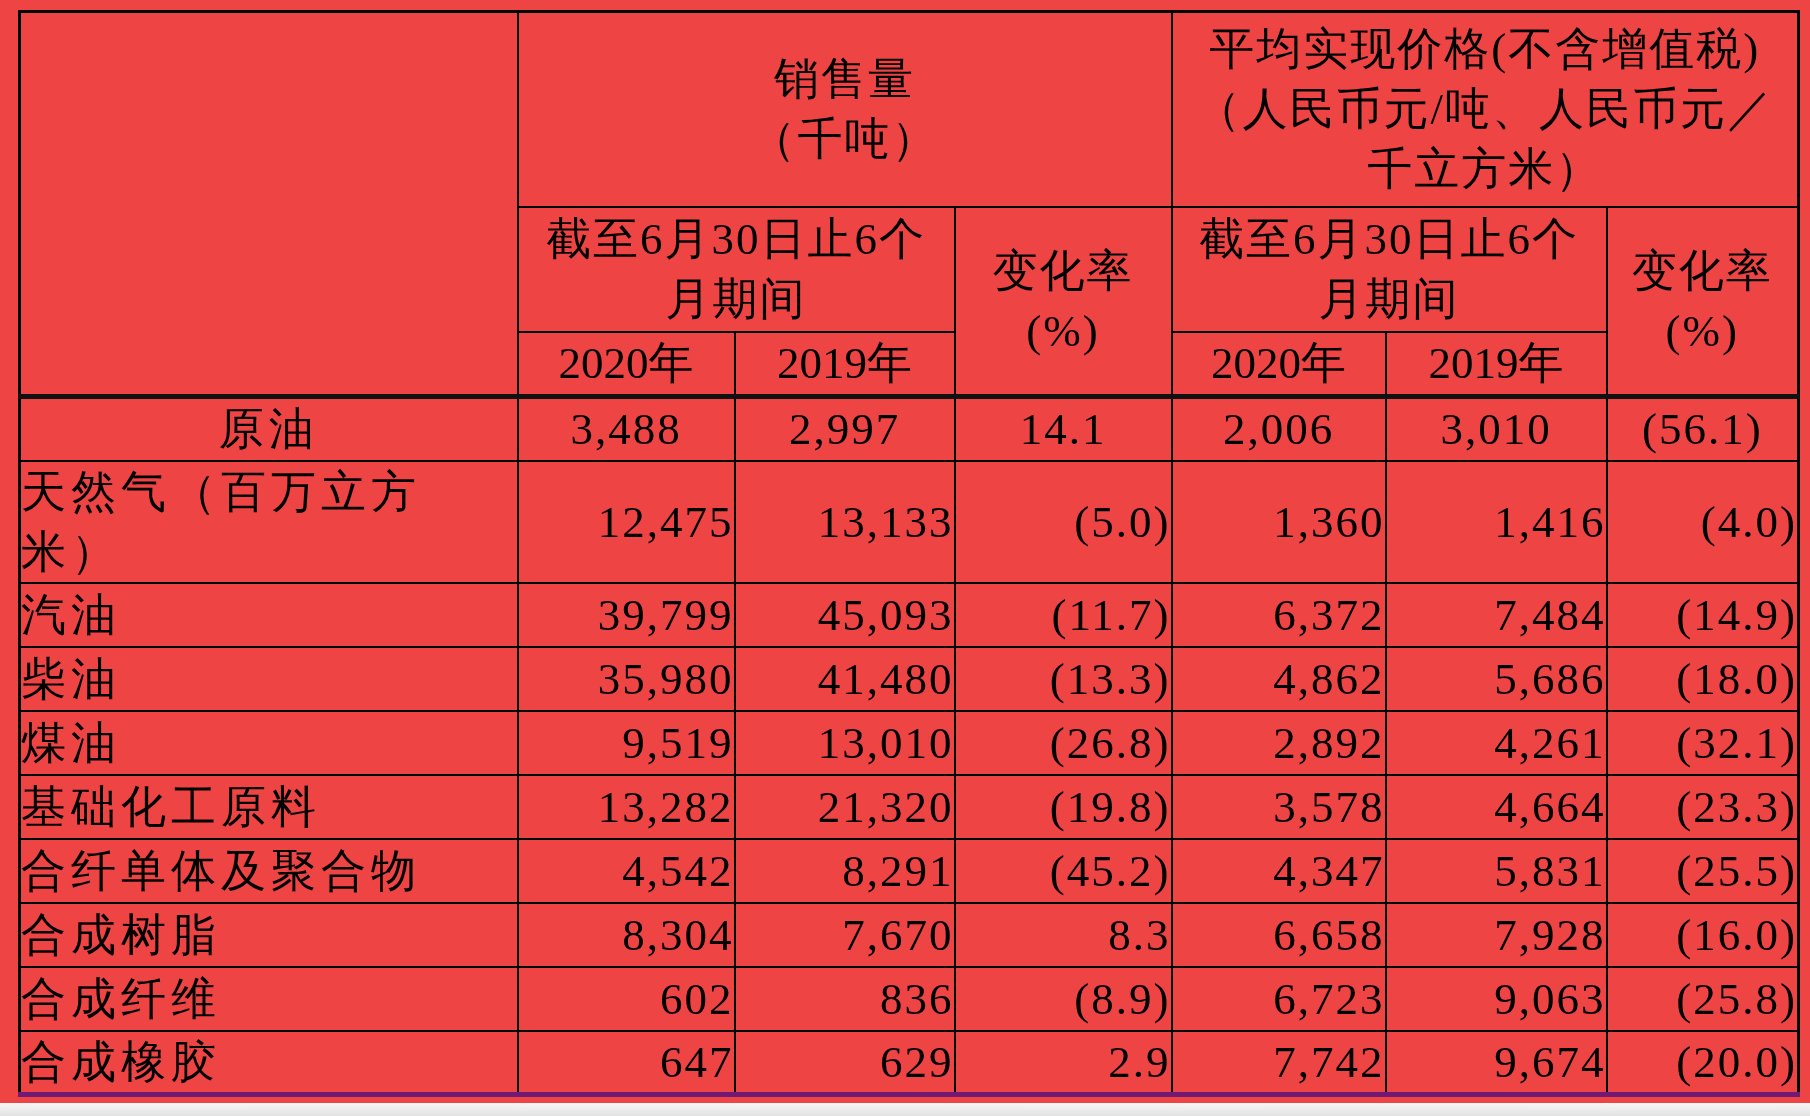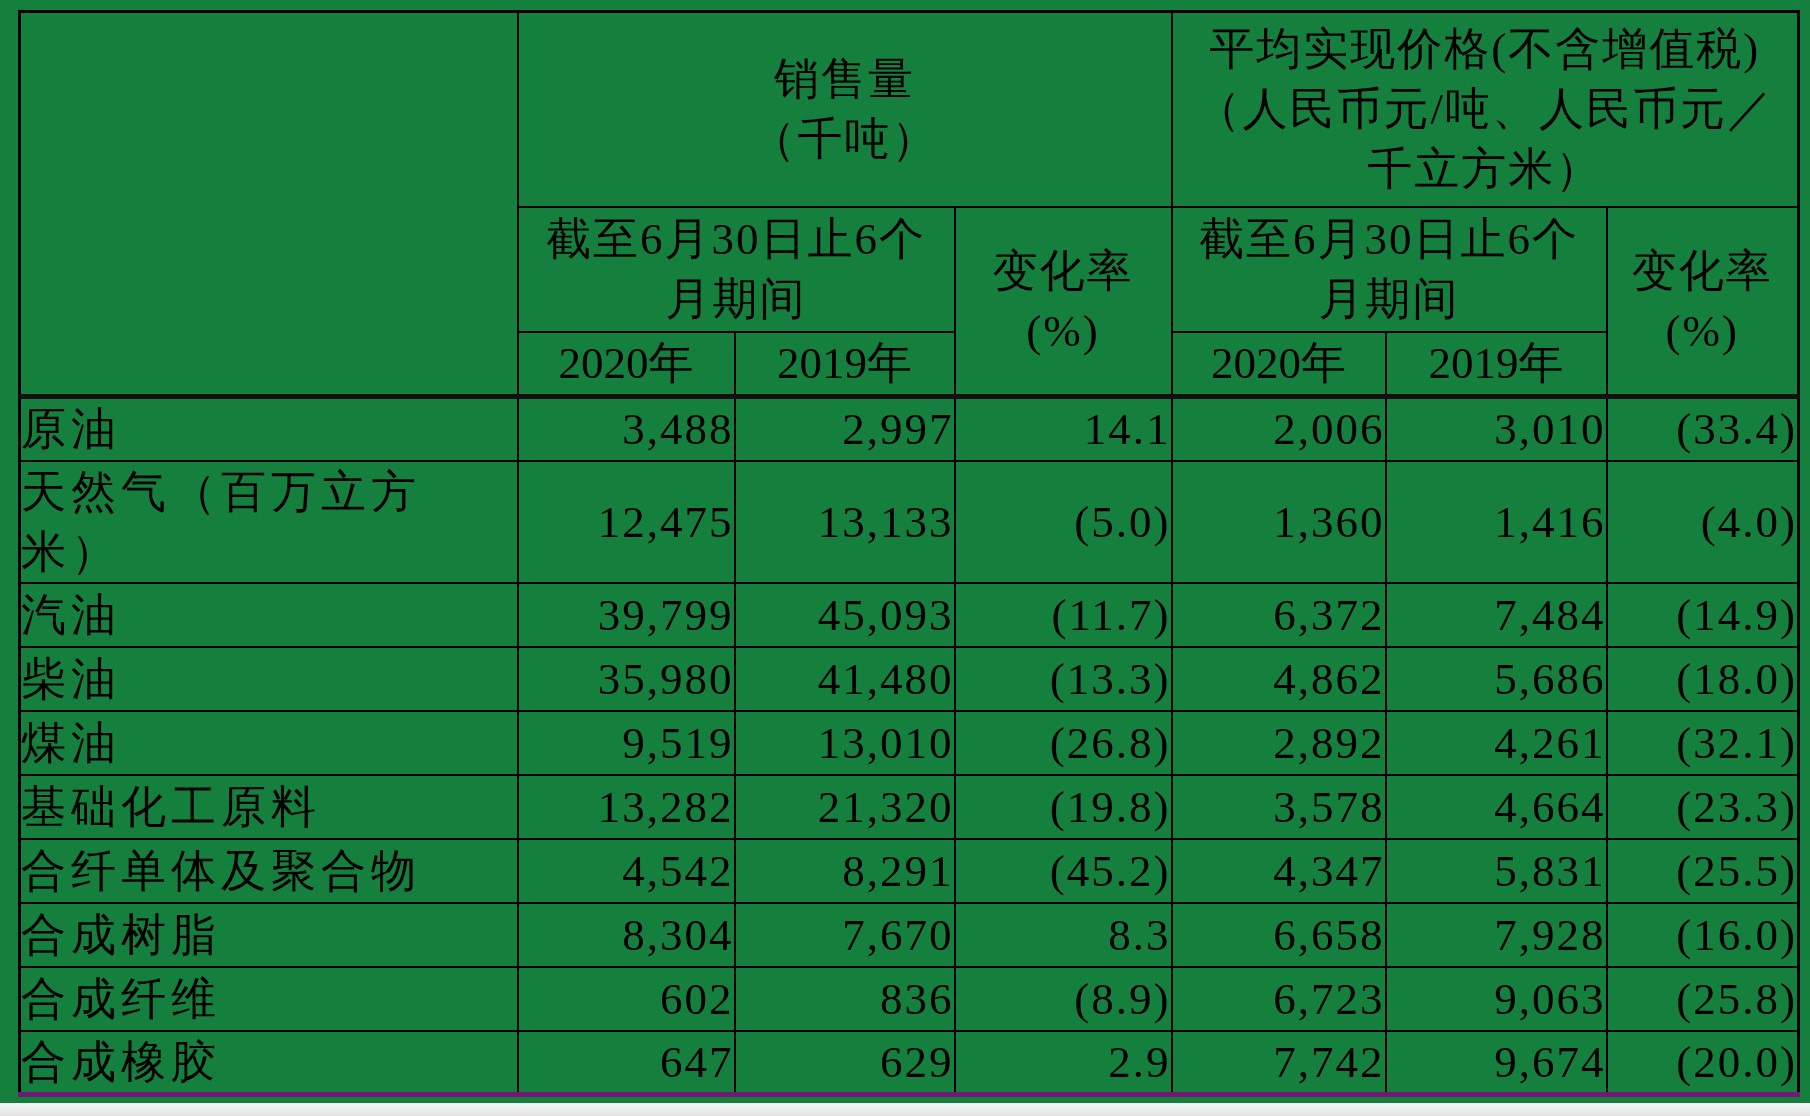--- a/index.html
+++ b/index.html
@@ -6,21 +6,21 @@
     margin: 0;
     padding: 0;
     background: #ffffff;
     font-family: "Liberation Serif", "DejaVu Serif", serif;
     color: #000000;
   }
   .page {
     position: relative;
     width: 1810px;
     height: 1116px;
-    background: #15803d;
+    background: #ef4444;
     overflow: hidden;
   }
   table.report {
     position: absolute;
     left: 18px;
     top: 10px;
     width: 1779px;
     border-collapse: collapse;
     table-layout: fixed;
     border: 3px solid #000000;
@@ -32,21 +32,21 @@
     line-height: 60px;
     vertical-align: middle;
     padding: 0;
     overflow: hidden;
   }
   tr.h1 { height: 195px; }
   tr.h2 { height: 125px; }
   tr.h3 { height: 65px; }
   tbody tr { height: 64px; }
   tbody tr.tall { height: 90px; }
-  tbody tr:first-child td { border-top: 5px solid #111111; }
+  tbody tr:first-child td { border-top: 5px solid #111111; text-align: center; }
   tbody tr:last-child td { border-bottom: 5px solid #701a75; }
   .center { text-align: center; }
   .hline { display: block; letter-spacing: 2px; }
   td.label {
     text-align: left;
     padding-left: 22px;
     padding-right: 52px;
     letter-spacing: 5px;
     line-height: 58px;
   }
@@ -118,21 +118,21 @@
       </tr>
     </thead>
     <tbody>
       <tr>
         <td class="label">原油</td>
         <td class="num">3,488</td>
         <td class="num">2,997</td>
         <td class="num">14.1</td>
         <td class="num">2,006</td>
         <td class="num">3,010</td>
-        <td class="num">(33.4)</td>
+        <td class="num">(56.1)</td>
       </tr>
       <tr class="tall">
         <td class="label">天然气（百万立方米）</td>
         <td class="num">12,475</td>
         <td class="num">13,133</td>
         <td class="num">(5.0)</td>
         <td class="num">1,360</td>
         <td class="num">1,416</td>
         <td class="num">(4.0)</td>
       </tr>

